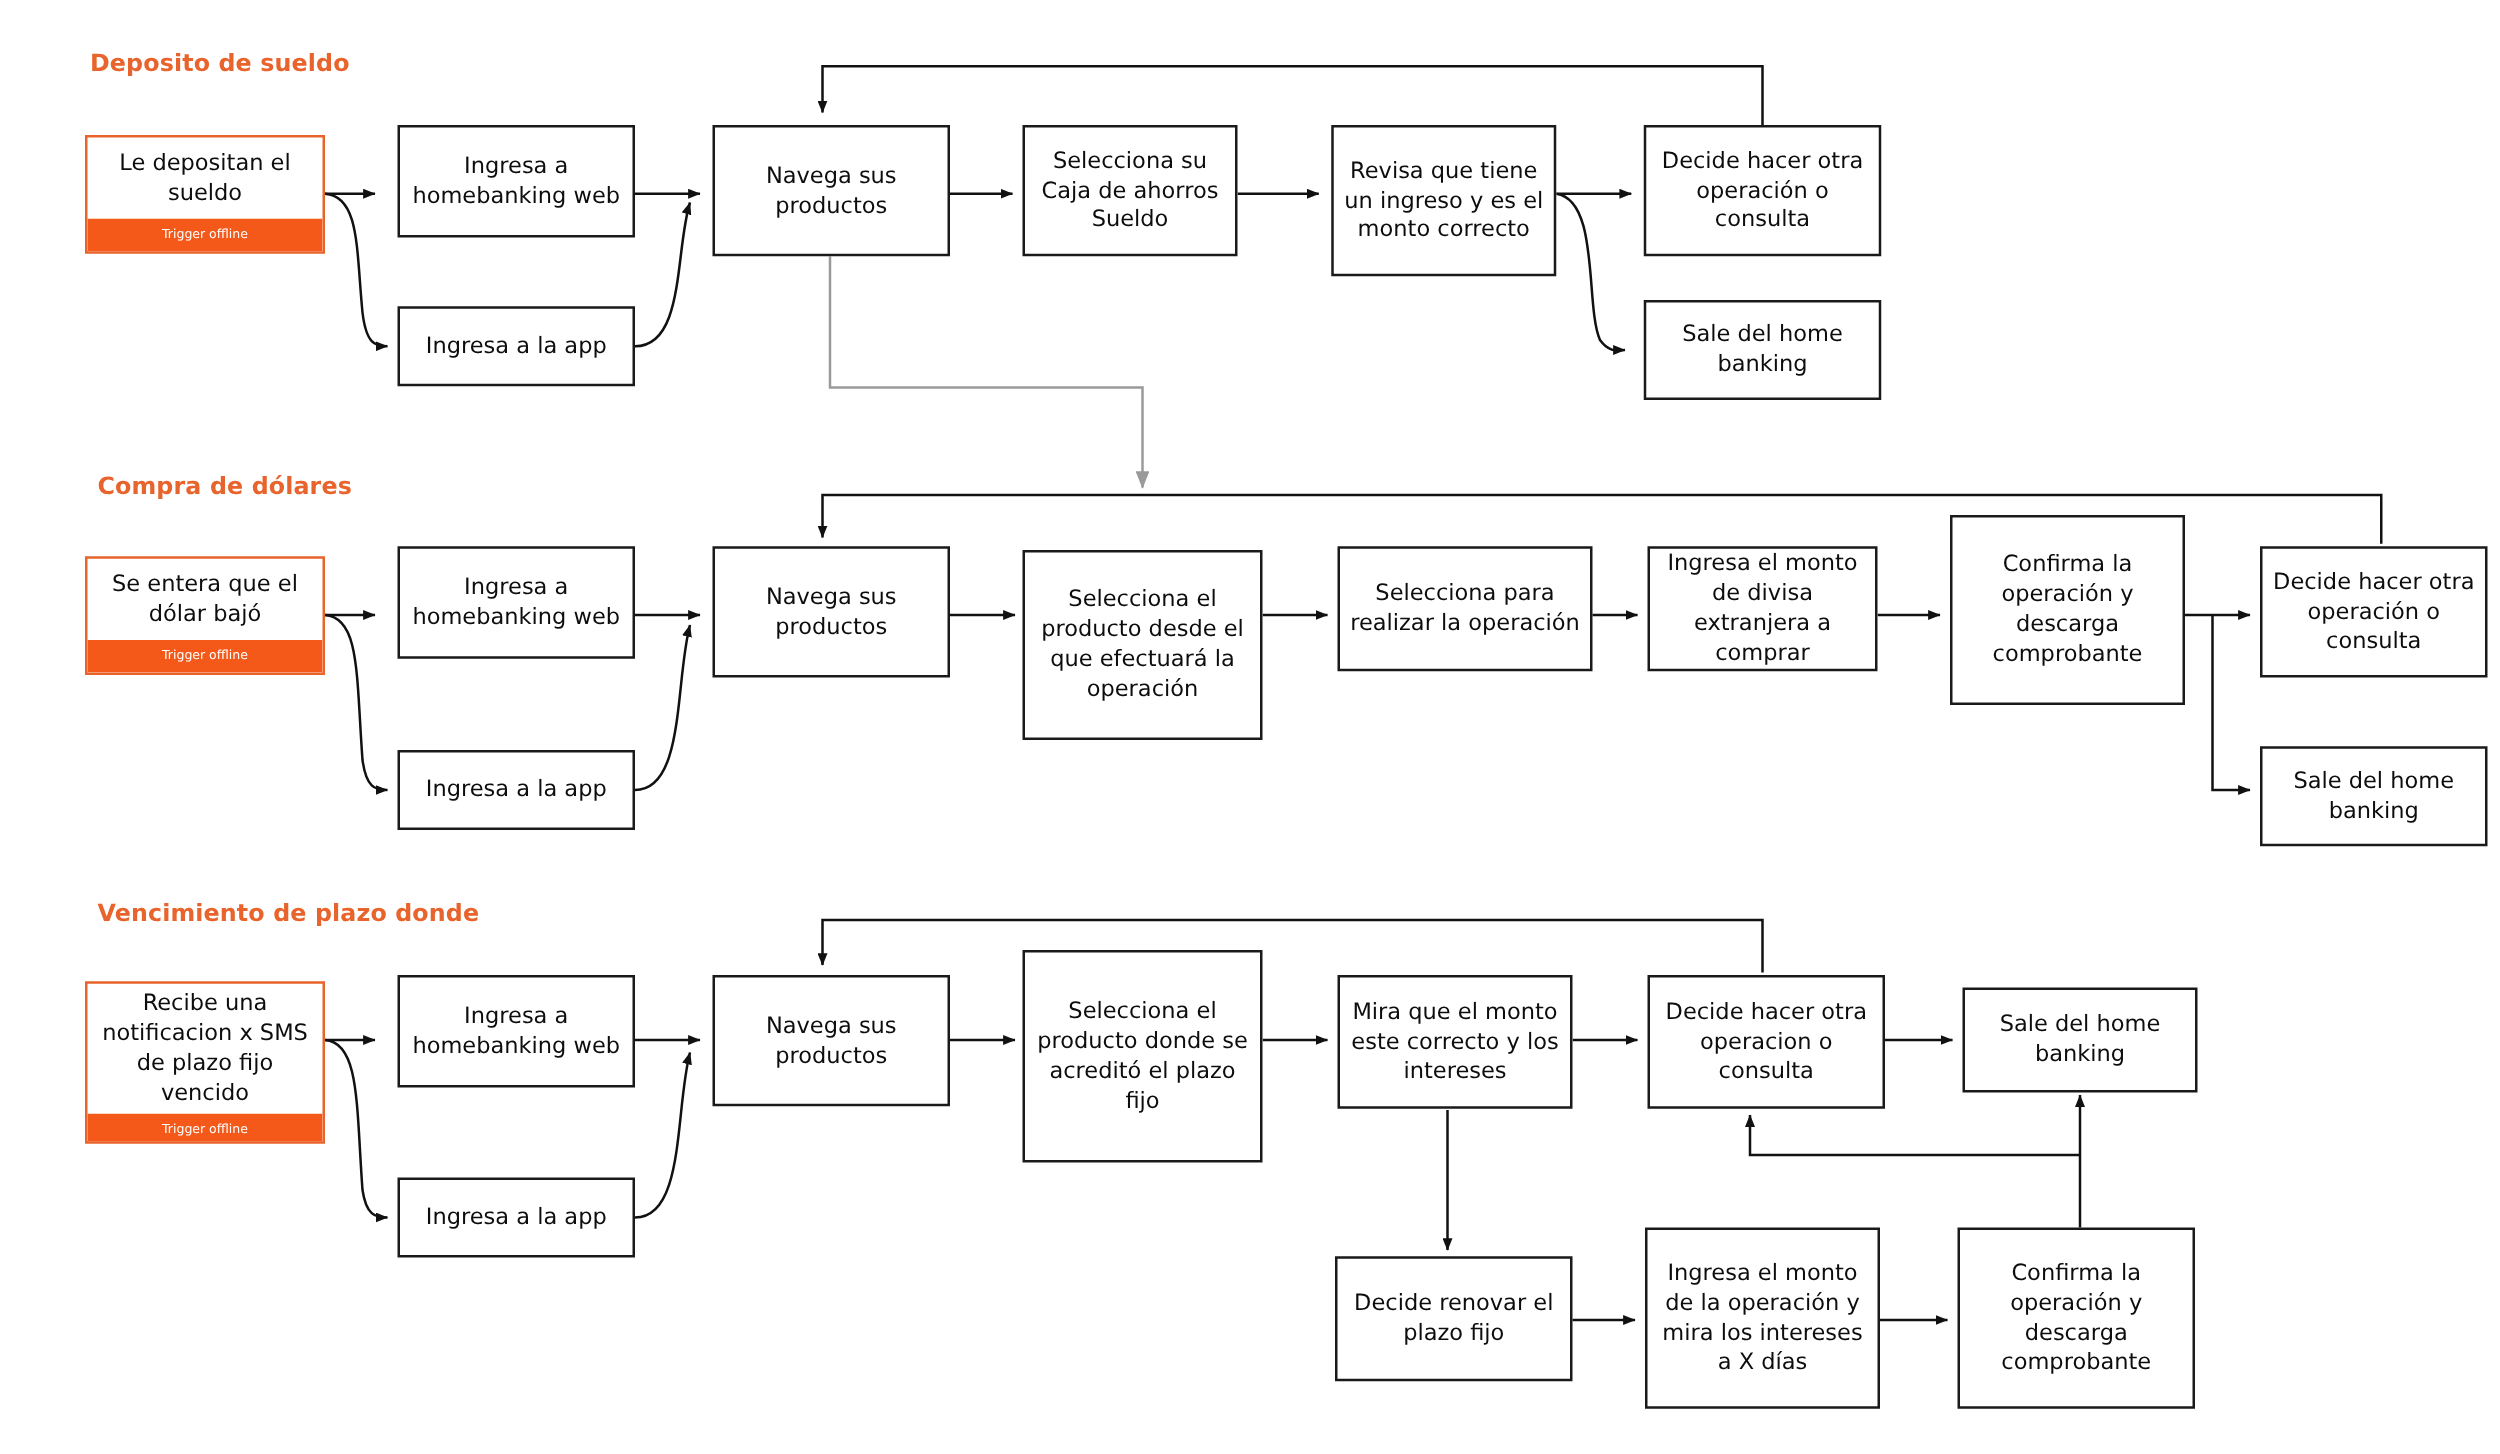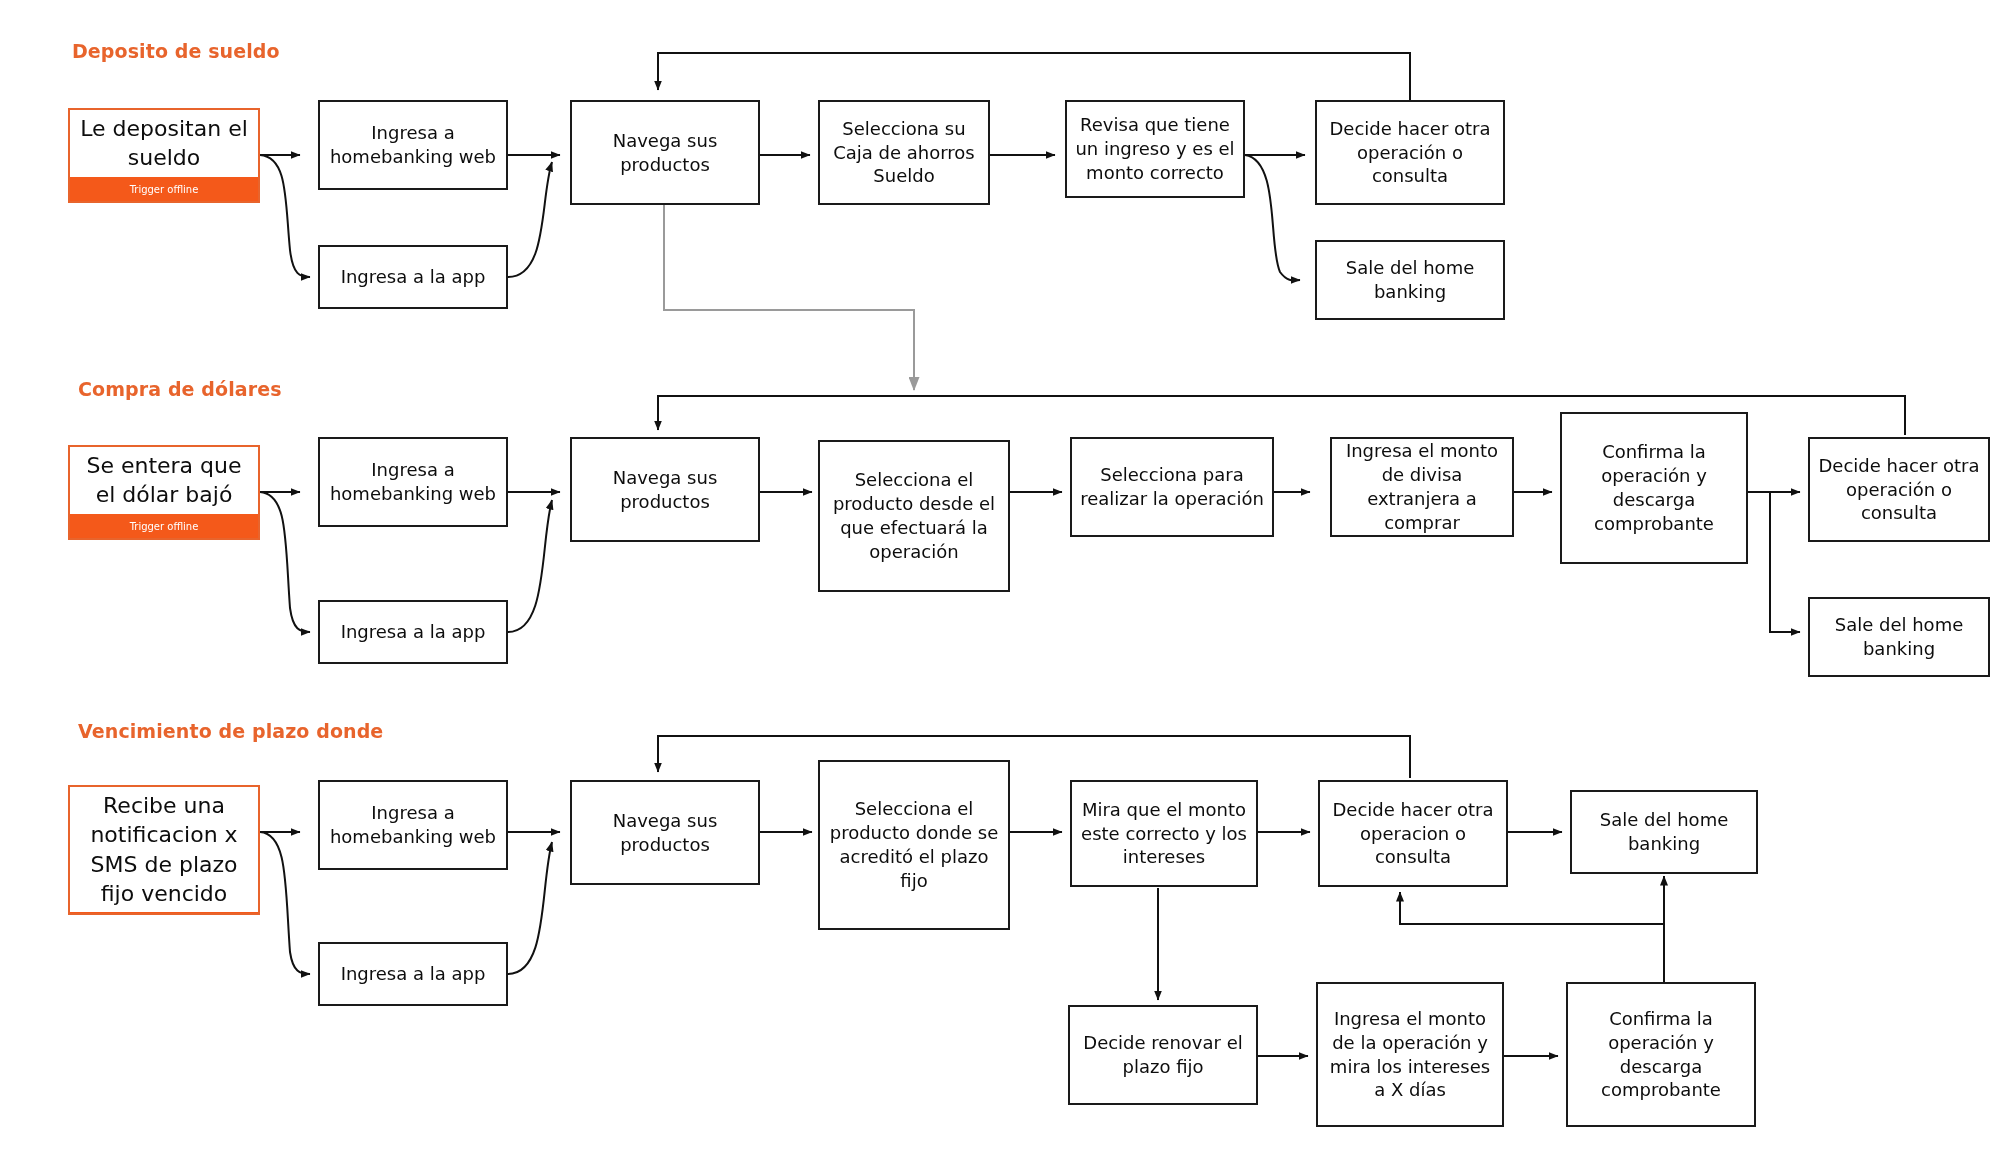--- a/index.html
+++ b/index.html
@@ -55,21 +55,21 @@
     display: flex;
     flex-direction: column;
     overflow: hidden;
   }
   .trigger-body {
     flex: 1 1 auto;
     display: flex;
     align-items: center;
     justify-content: center;
     text-align: center;
-    font-size: 22px;
+    font-size: 18px;
     line-height: 1.33;
     color: #0d0d0d;
     padding: 4px 6px;
   }
   .trigger-tag {
     flex: 0 0 auto;
     background: #F4591A;
     color: #ffffff;
     font-size: 10px;
     text-align: center;
@@ -175,21 +175,21 @@
   </div>
 
   <div class="node" style="left:318px; top:100px; width:190px; height:90px;">Ingresa a homebanking web</div>
 
   <div class="node" style="left:318px; top:245px; width:190px; height:64px;">Ingresa a la app</div>
 
   <div class="node" style="left:570px; top:100px; width:190px; height:105px;">Navega sus productos</div>
 
   <div class="node" style="left:818px; top:100px; width:172px; height:105px;">Selecciona su Caja de ahorros Sueldo</div>
 
-  <div class="node" style="left:1065px; top:100px; width:180px; height:98px;">Revisa que tiene un ingreso y es el monto correcto</div>
+  <div class="node" style="left:1065px; top:100px; width:180px; height:121px;">Revisa que tiene un ingreso y es el monto correcto</div>
 
   <div class="node" style="left:1315px; top:100px; width:190px; height:105px;">Decide hacer otra operación o consulta</div>
 
   <div class="node" style="left:1315px; top:240px; width:190px; height:80px;">Sale del home banking</div>
 
   <div class="lane-title" style="left:78px; top:378px;">Compra de dólares</div>
 
   <div class="trigger" style="left:68px; top:445px; width:192px; height:95px;">
     <div class="trigger-body">Se entera que el dólar bajó</div>
     <div class="trigger-tag">Trigger offline</div>
@@ -198,21 +198,21 @@
   <div class="node" style="left:318px; top:437px; width:190px; height:90px;">Ingresa a homebanking web</div>
 
   <div class="node" style="left:318px; top:600px; width:190px; height:64px;">Ingresa a la app</div>
 
   <div class="node" style="left:570px; top:437px; width:190px; height:105px;">Navega sus productos</div>
 
   <div class="node" style="left:818px; top:412px; width:192px; height:152px;margin-top:28px;">Selecciona el producto desde el que efectuará la operación</div>
 
   <div class="node" style="left:1070px; top:437px; width:204px; height:100px;">Selecciona para realizar la operación</div>
 
-  <div class="node" style="left:1318px; top:437px; width:184px; height:100px;margin-left:12px;">Ingresa el monto de divisa extranjera a comprar</div>
+  <div class="node" style="left:1318px; top:437px; width:184px; height:100px;">Ingresa el monto de divisa extranjera a comprar</div>
 
   <div class="node" style="left:1560px; top:412px; width:188px; height:152px;">Confirma la operación y descarga comprobante</div>
 
   <div class="node" style="left:1808px; top:437px; width:182px; height:105px;">Decide hacer otra operación o consulta</div>
 
   <div class="node" style="left:1808px; top:597px; width:182px; height:80px;">Sale del home banking</div>
 
   <div class="lane-title" style="left:78px; top:720px;">Vencimiento de plazo donde</div>
 
   <div class="trigger" style="left:68px; top:785px; width:192px; height:130px;">

